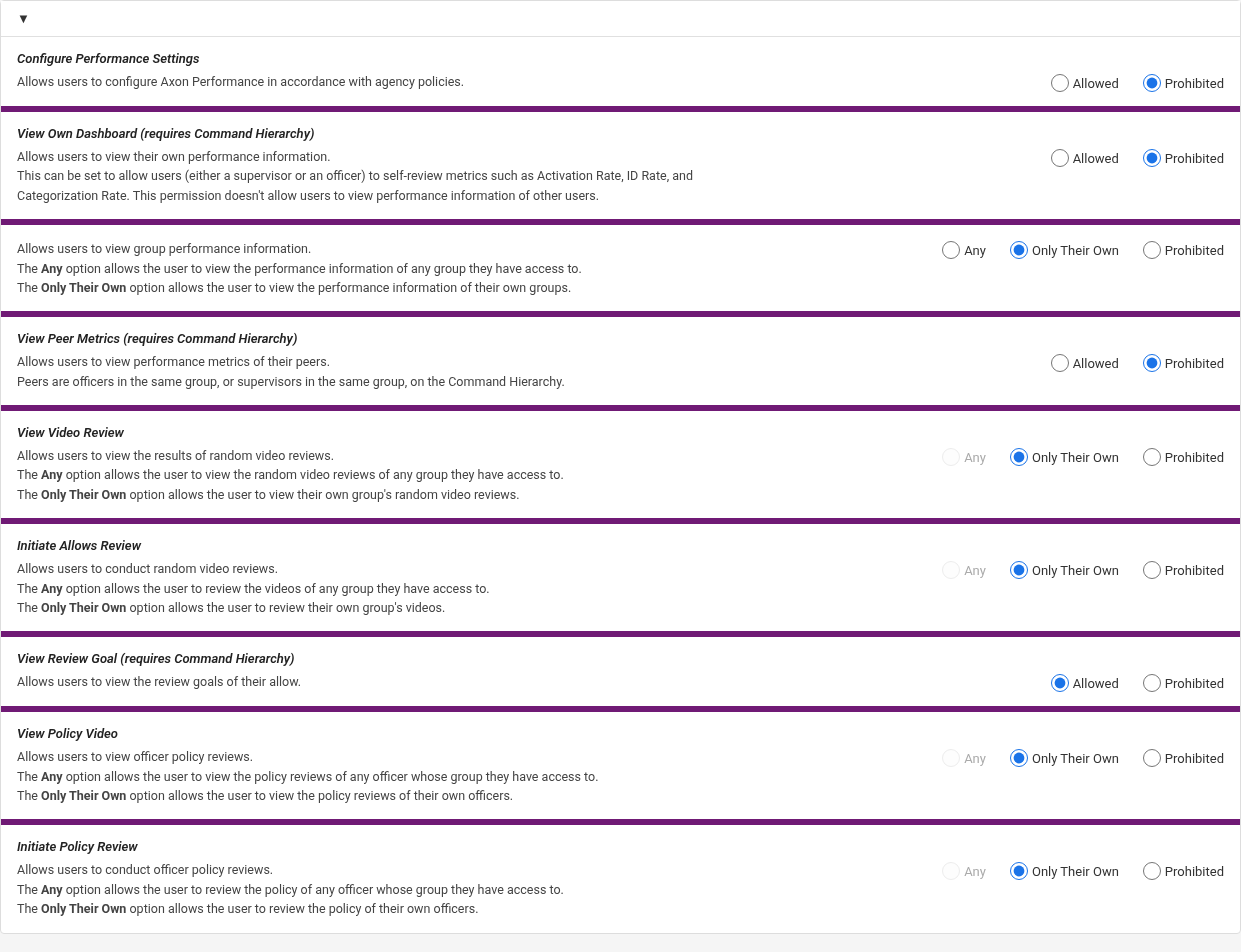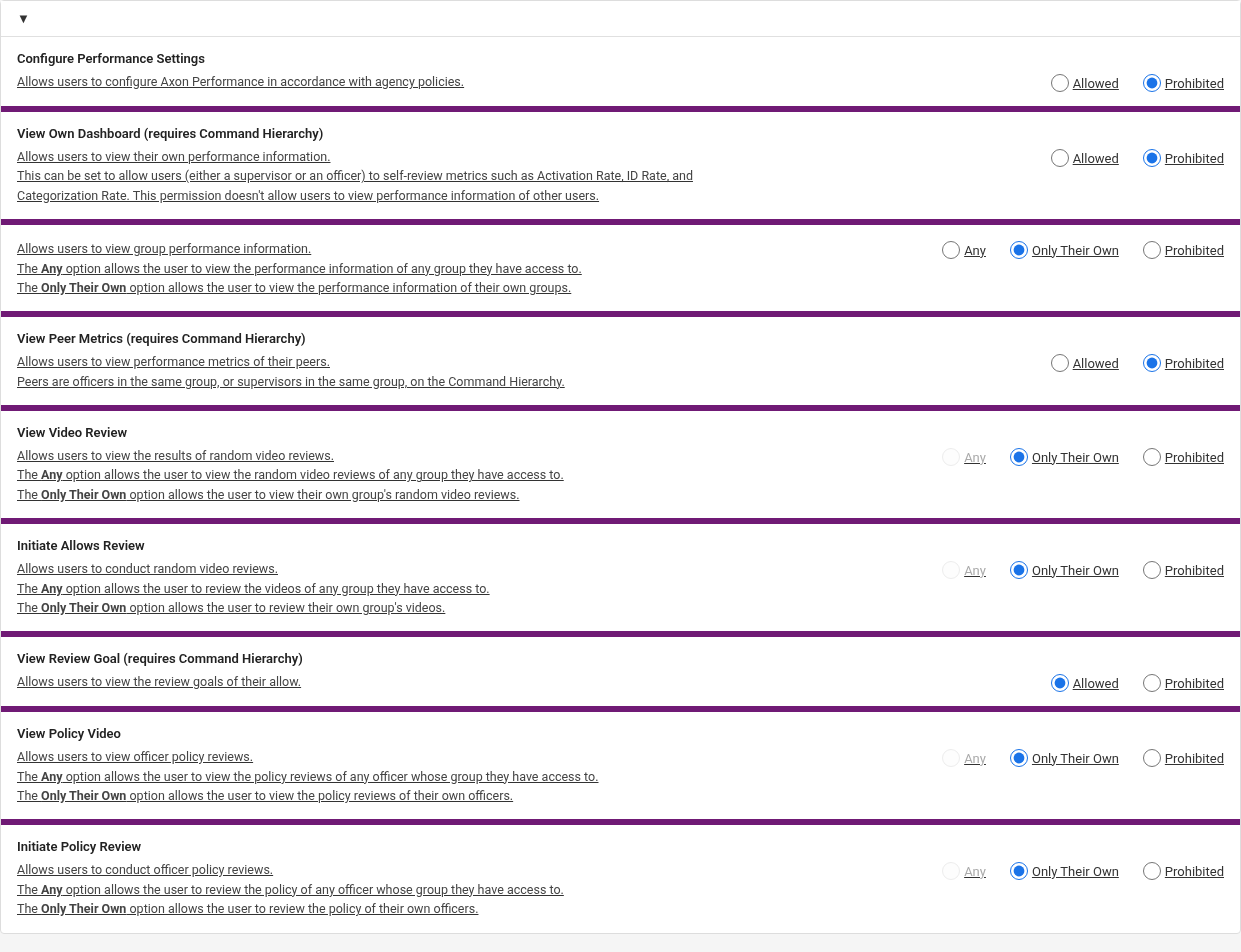--- a/index.html
+++ b/index.html
@@ -22,35 +22,35 @@
       padding: 14px 16px 14px 16px;
     }
     .permission-group:first-of-type {
       border-top: 1px solid #e0e0e0;
     }
     .permission-title {
       font-weight: 600;
       font-size: 13px;
       margin-bottom: 6px;
       color: #222;
+      font-style: italic;
     }
     .permission-desc {
       font-size: 12.5px;
       color: #444;
       line-height: 1.55;
       max-width: 750px;
     }
     .permission-desc strong {
       font-weight: 700;
     }
     .permission-row {
       display: flex;
       align-items: flex-start;
       justify-content: space-between;
-      text-decoration: underline;
     }
     .permission-text {
       flex: 1;
     }
     .permission-controls {
       display: flex;
       align-items: center;
       gap: 4px;
       flex-shrink: 0;
       padding-top: 2px;

